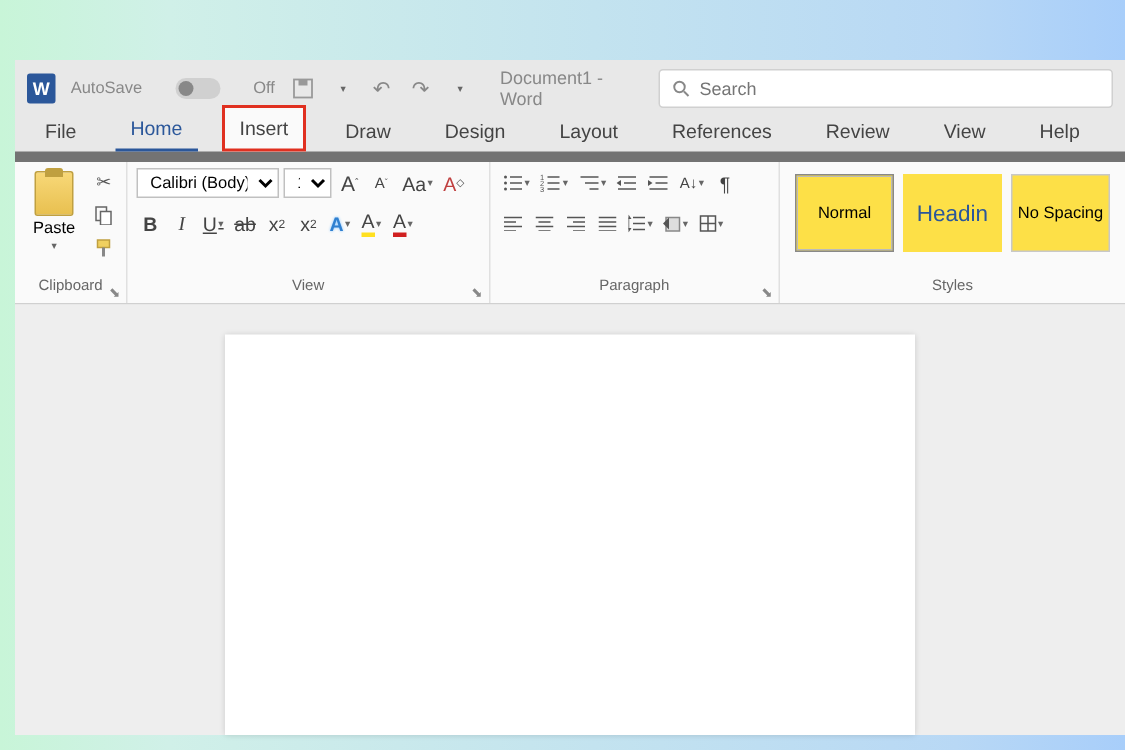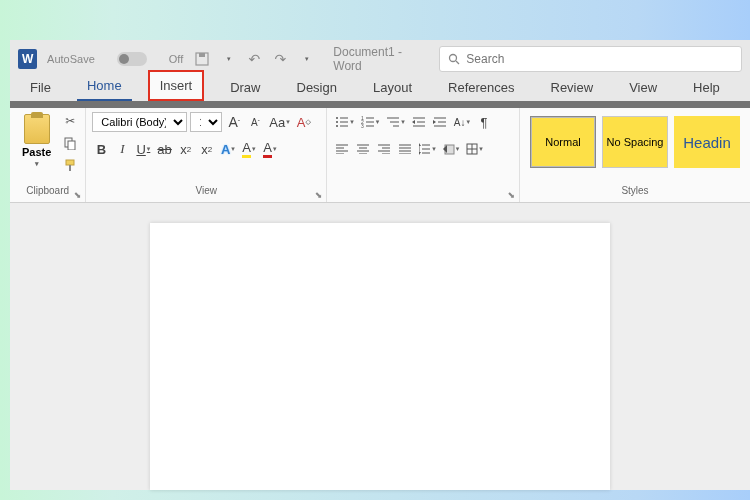--- a/index.html
+++ b/index.html
@@ -16,21 +16,21 @@
 .search-box { margin-left: auto; width: 316px; height: 26px; background: white; border: 1px solid #d0d0d0; border-radius: 3px; display: flex; align-items: center; padding: 0 8px; gap: 6px; }
 .search-box input { border: none; outline: none; font-size: 12px; flex: 1; color: #666; }
 .tabs { height: 30px; background: #e8e8e8; display: flex; align-items: flex-end; padding-left: 10px; gap: 16px; border-bottom: 7px solid #737373; }
 .tab { padding: 6px 10px; font-size: 13px; color: #444; cursor: pointer; }
 .tab.active { border-bottom: 2px solid #2b579a; color: #2b579a; font-weight: 500; }
 .tab.highlighted { border: 2px solid #e03020; background: #fafafa; }
 .ribbon { height: 95px; background: #fafafa; display: flex; border-bottom: 1px solid #d0d0d0; }
 .ribbon-group { border-right: 1px solid #e0e0e0; padding: 4px 6px; display: flex; flex-direction: column; position: relative; }
 .group-content { flex: 1; display: flex; align-items: flex-start; gap: 4px; }
 .group-label { font-size: 10px; color: #666; text-align: center; padding-bottom: 2px; }
-.paste-btn { display: flex; flex-direction: column; align-items: center; gap: 2px; padding: 2px 6px; cursor: pointer; font-weight: bold; }
+.paste-btn { display: flex; flex-direction: column; align-items: center; gap: 2px; padding: 2px 6px; cursor: pointer; }
 .clipboard-icon { width: 26px; height: 30px; background: linear-gradient(180deg, #f8d878 0%, #e8c050 100%); border: 1px solid #c0a040; border-radius: 2px; position: relative; }
 .clipboard-icon::before { content: ''; position: absolute; top: -3px; left: 6px; width: 12px; height: 6px; background: #c0a040; border-radius: 2px 2px 0 0; }
 .small-btns { display: flex; flex-direction: column; gap: 4px; }
 .small-btn { width: 18px; height: 18px; display: flex; align-items: center; justify-content: center; font-size: 12px; cursor: pointer; color: #555; }
 .font-row { display: flex; gap: 3px; align-items: center; margin-bottom: 3px; }
 .font-select { height: 20px; border: 1px solid #c0c0c0; background: white; font-size: 11px; padding: 0 4px; }
 .fname { width: 95px; }
 .fsize { width: 32px; }
 .ribbon-btn { min-width: 18px; height: 20px; display: flex; align-items: center; justify-content: center; font-size: 13px; color: #444; cursor: pointer; padding: 0 2px; position: relative; }
 .dd::after { content: '▾'; font-size: 7px; margin-left: 1px; color: #666; }
@@ -272,28 +272,29 @@
             </div>
           <div class="ribbon-btn dd">
               <svg width="12" height="12">
                 <rect x="1" y="1" width="10" height="10" fill="none" stroke="#555"></rect>
                 <line x1="1" y1="6" x2="11" y2="6" stroke="#555"></line>
                 <line x1="6" y1="1" x2="6" y2="11" stroke="#555"></line>
               </svg>
             </div>
         </div>
       </div>
+      <div class="group-label">Paragraph</div>
       <div class="launcher">⬊</div>
     </div>
 
     <div class="ribbon-group" style="flex:1;border-right:none">
       <div class="group-content" style="gap:6px;padding:4px">
         <div class="style-box sel">Normal</div>
+        <div class="style-box" style="border:none;color:#2b579a;font-size:15px;overflow:hidden">Headin</div>
         <div class="style-box">No Spacing</div>
-        <div class="style-box" style="border:none;color:#2b579a;font-size:15px;overflow:hidden">Headin</div>
       </div>
       <div class="group-label">Styles</div>
     </div>
 
   </div>
 
   <div class="document">
     <div class="page"></div>
   </div>
 

